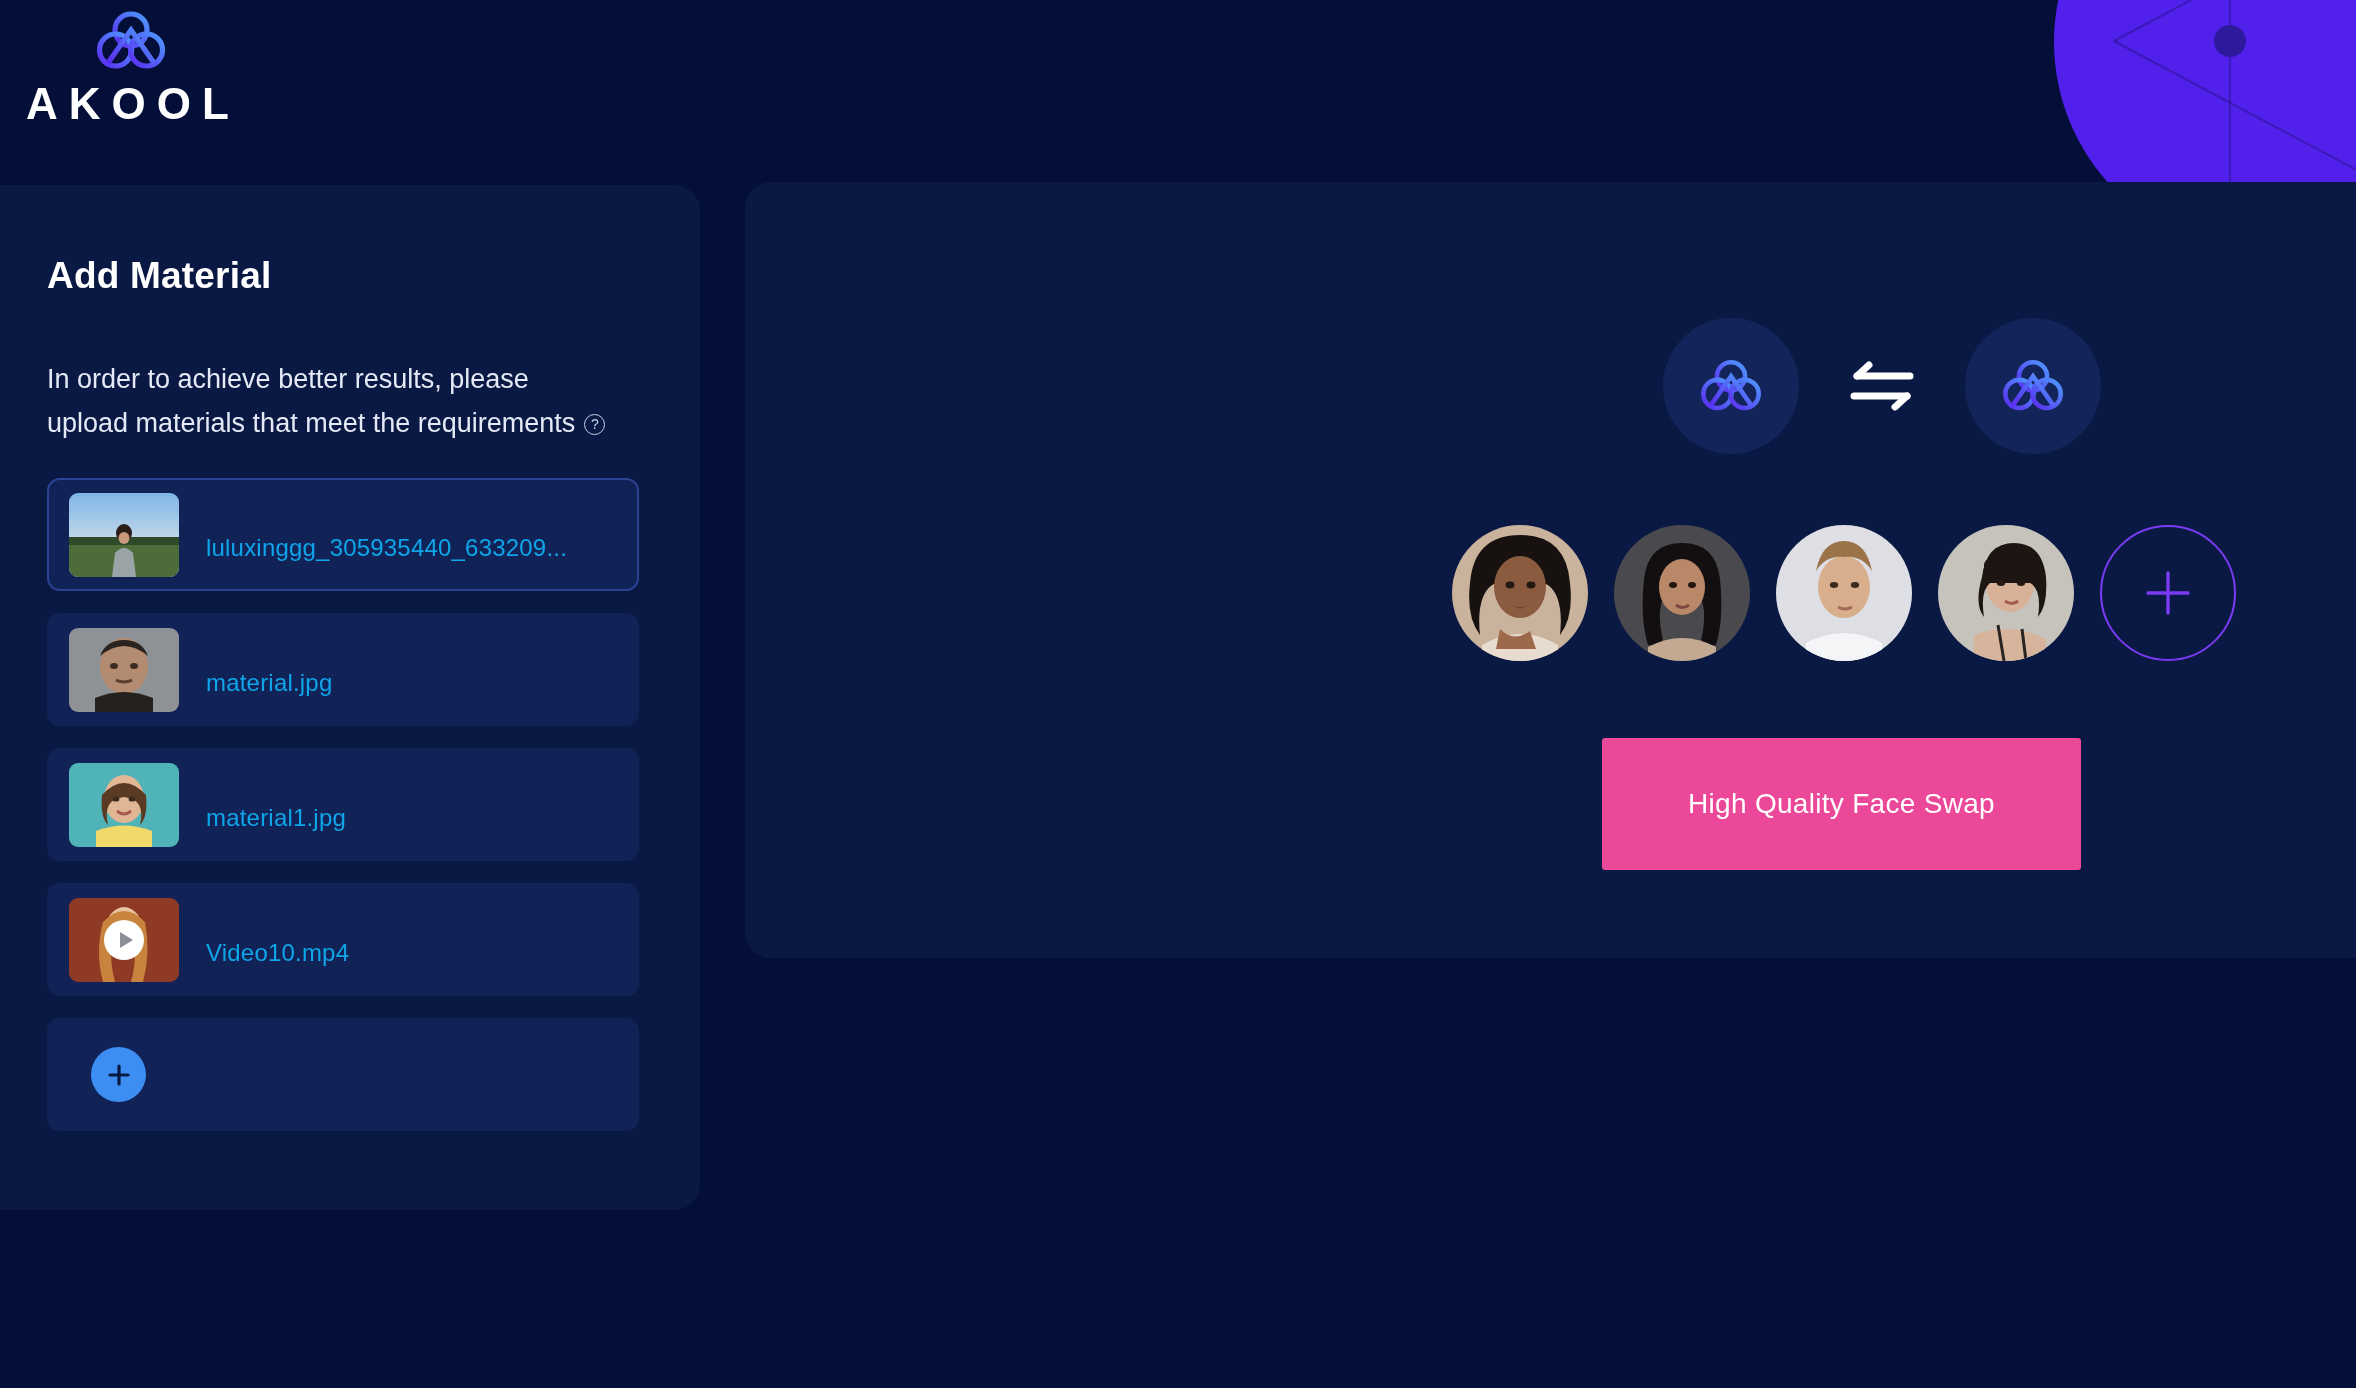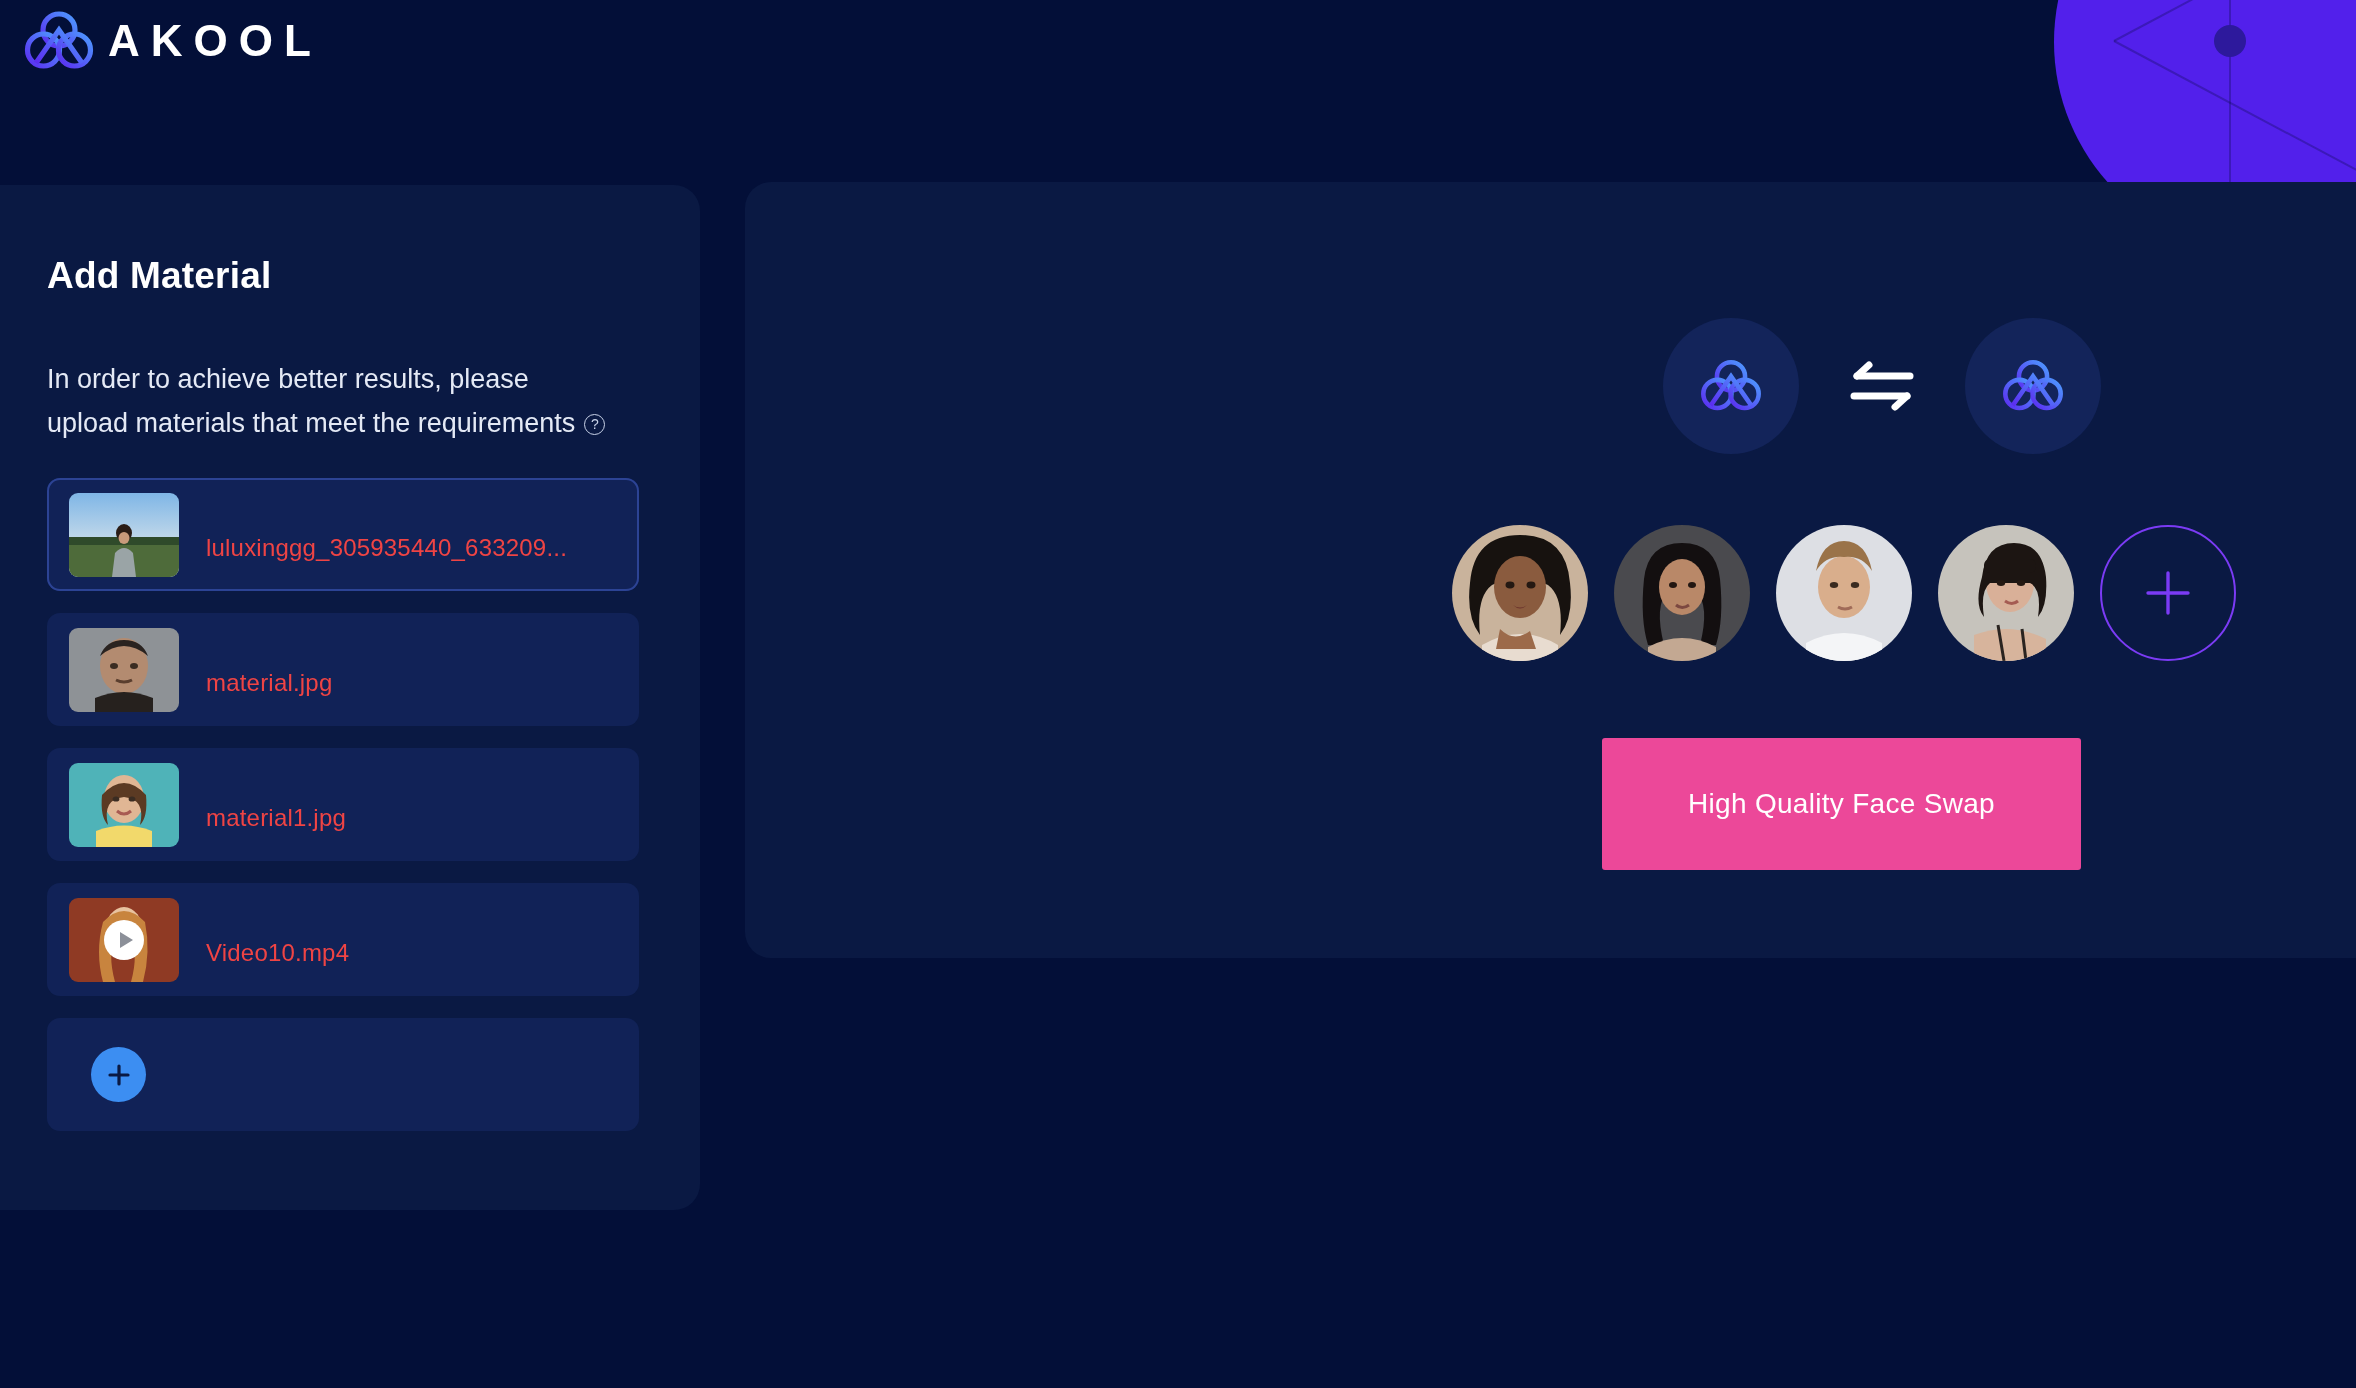--- a/index.html
+++ b/index.html
@@ -17,21 +17,21 @@
     width:420px; height:420px; border-radius:50%;
     background:#5220EB; overflow:hidden; pointer-events:none;
   }
   .corner-deco .ln{ position:absolute; background:rgba(10,10,70,.30); }
   .corner-deco .ln.v{ left:175px; top:0; width:2px; height:420px; }
   .corner-deco .ln.d1{ left:60px; top:208px; width:330px; height:2px; transform:rotate(-28deg); transform-origin:left center;}
   .corner-deco .ln.d2{ left:60px; top:208px; width:330px; height:2px; transform:rotate(28deg); transform-origin:left center;}
   .corner-deco .dot{ position:absolute; left:160px; top:193px; width:32px; height:32px; border-radius:50%; background:#2D199C; }
 
   
-  .logo-bar{ position:absolute; left:22px; top:8px; display:flex; align-items:center; gap:8px; }
+  .logo-bar{ position:absolute; left:22px; top:8px; display:flex; align-items:center; gap:8px;flex-direction:column; }
   .logo-mark{ width:74px; height:66px; }
   .logo-word{
     color:#FFFFFF; font-size:44px; font-weight:700; letter-spacing:11px;
     line-height:1; margin-left:4px;
   }
 
   
   .sidebar{
     position:absolute; left:0px; top:185px; width:700px; height:1025px;
     background:#0A1943;
@@ -60,21 +60,21 @@
   .mat-item{
     position:relative; height:113px; border-radius:13px;
     background:#112257; margin-bottom:22px;
     display:flex; align-items:center; padding-left:22px; gap:27px;
   }
   .mat-item.selected{ box-shadow:inset 0 0 0 2px #2C4394; }
   .thumb{
     width:110px; height:84px; border-radius:9px;
     overflow:hidden; position:relative; flex:0 0 auto;
   }
-  .mat-name{ color:#ef4444; font-size:24px; font-weight:400; letter-spacing:.2px;margin-top:27px; }
+  .mat-name{ color:#0ea5e9; font-size:24px; font-weight:400; letter-spacing:.2px;margin-top:27px; }
   .play-badge{
     position:absolute; left:50%; top:50%; transform:translate(-50%,-50%);
     width:40px; height:40px; border-radius:50%; background:#FFFFFF;
     display:flex; align-items:center; justify-content:center;
   }
   .play-badge .tri{
     width:0;height:0;border-left:13px solid #8C9099;
     border-top:8px solid transparent;border-bottom:8px solid transparent;
     margin-left:4px;
   }

